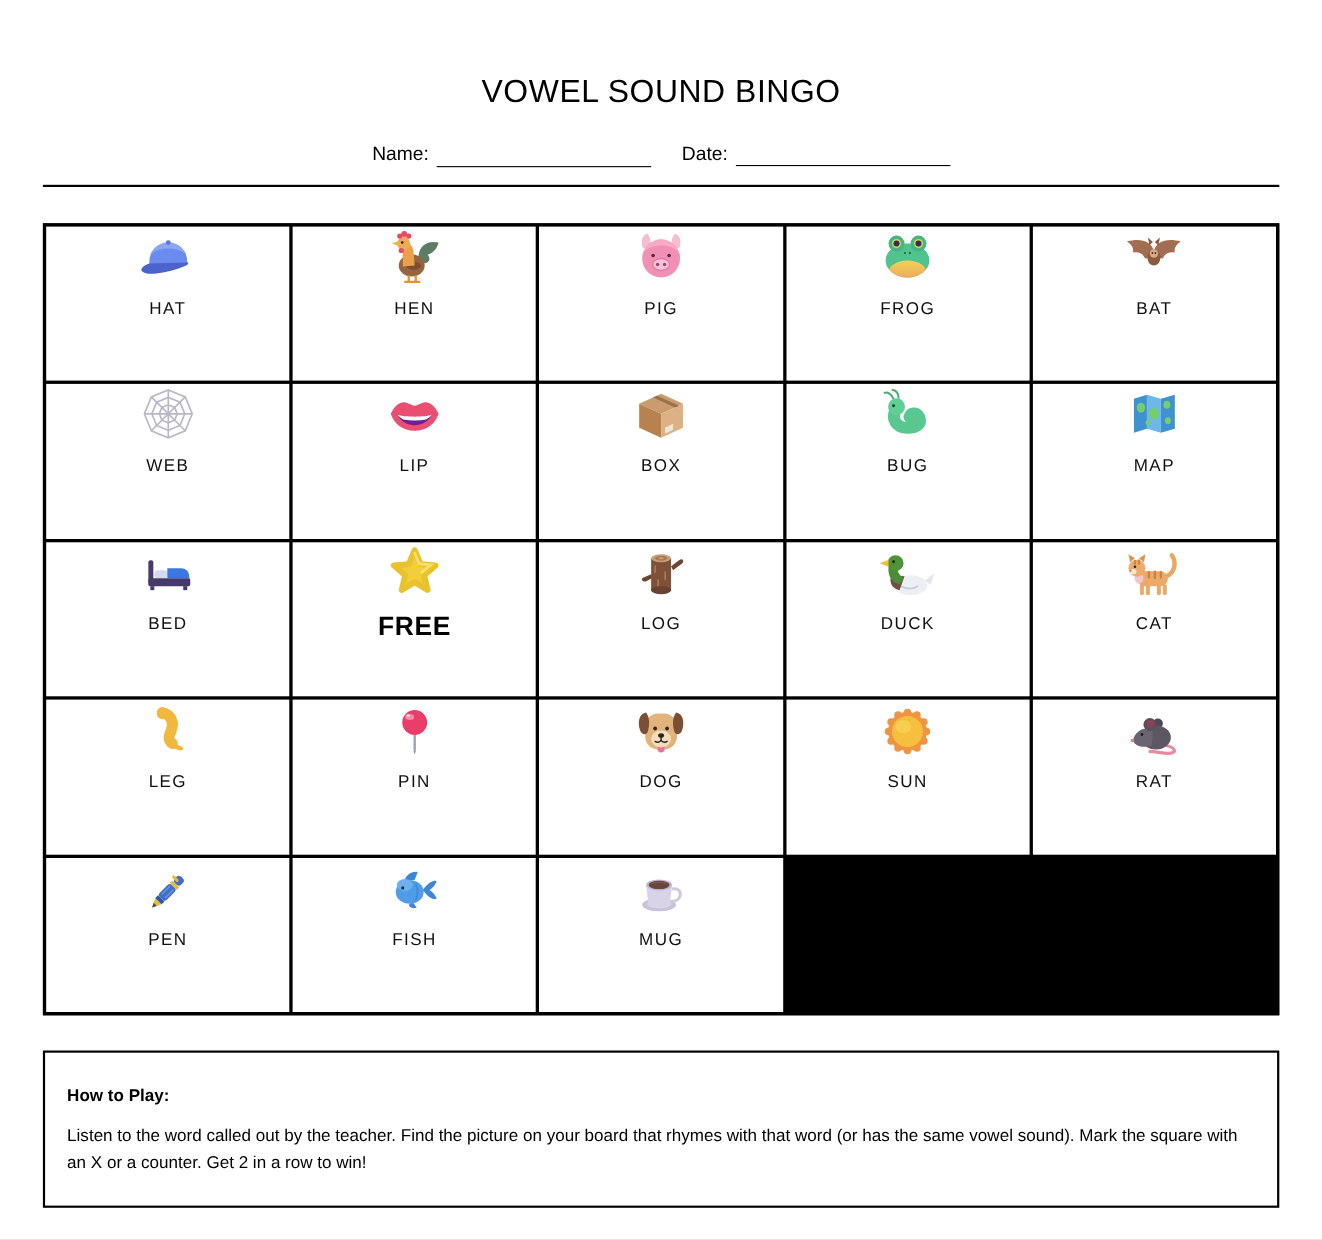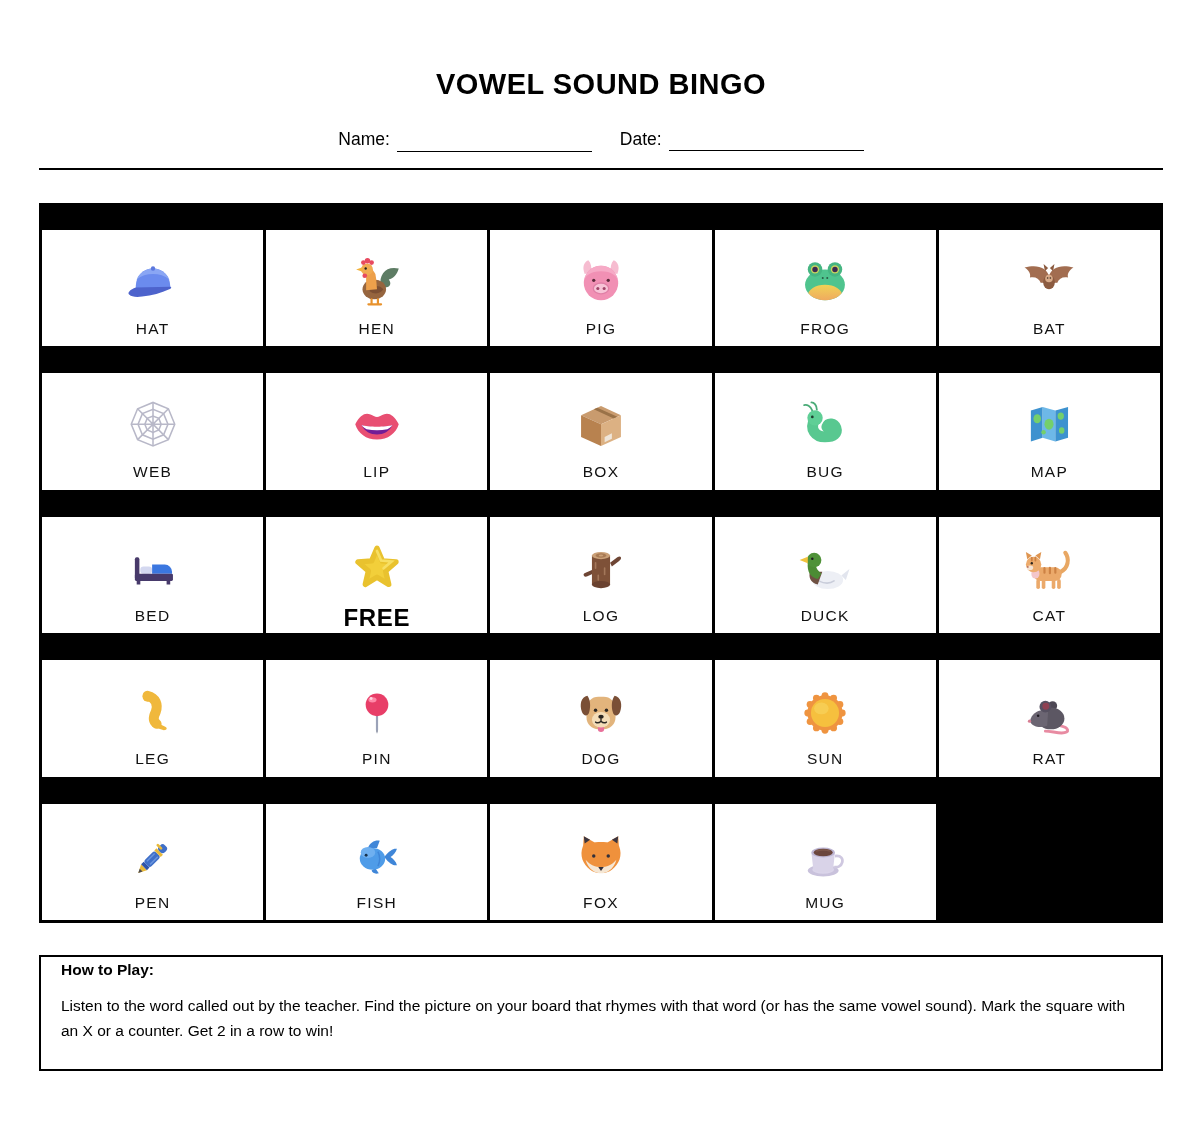--- a/index.html
+++ b/index.html
@@ -1,32 +1,32 @@
 <!DOCTYPE html>
 <html><head>
 <meta charset="utf-8">
 <style>
   html,body{margin:0;padding:0;background:#fff;}
   body{width:1202px;height:1127px;font-family:"Liberation Sans","DejaVu Sans",sans-serif;color:#000;}
   .page{padding:68px 39px 0;}
-  h1{margin:0;text-align:center;font-size:29px;font-weight:700;letter-spacing:.5px;}
+  h1{margin:0;text-align:center;font-size:29px;font-weight:400;letter-spacing:.5px;}
   .meta{display:flex;justify-content:center;align-items:flex-end;margin-top:28px;font-size:17.5px;}
   .meta .lbl{padding-bottom:2px;}
   .blank{display:inline-block;width:195px;height:20px;border-bottom:1.6px solid #000;margin-left:7px;}
   .date-group{margin-left:28px;display:flex;align-items:center;}
   .name-group{display:flex;align-items:flex-end;justify-content:flex-end;}
   .rule{border:none;border-top:2.5px solid #000;margin:16px 0 0;}
   .grid{margin-top:33px;display:grid;grid-template-columns:repeat(5,1fr);grid-template-rows:repeat(5,1fr);
         gap:3px;background:#000;border:3px solid #000;height:714px;}
-  .cell{background:#fff;display:flex;flex-direction:column;align-items:center;padding-top:24px;margin-top:24px;}
+  .cell{background:#fff;display:flex;flex-direction:column;align-items:center;}
   .icon{height:58px;width:58px;display:flex;align-items:center;justify-content:center;}
   .icon svg{width:58px;height:58px;display:block;}
   .cell-label{margin-top:8px;font-size:15.5px;letter-spacing:1.3px;color:#111;}
   .cell-label.free{font-size:24px;font-weight:700;letter-spacing:.6px;margin-top:5px;color:#000;}
-  .howto{border:2.5px solid #000;margin-top:32px;padding:4px 20px 26px;}
+  .howto{border:2.5px solid #000;margin-top:32px;padding:31px 20px 26px;}
   .howto h2{margin:0;font-size:15.5px;font-weight:700;}
   .howto p{margin:14px 0 0;font-size:15.5px;line-height:1.62;}
 </style>
 </head>
 <body>
 
 <div class="page">
 
   <h1>VOWEL SOUND BINGO</h1>
 
@@ -393,36 +393,20 @@
         <path d="M30 44l4 6c-4 1-7 0-8-3z" fill="#3f86d8"></path>
         <ellipse cx="27" cy="34" rx="14" ry="12" fill="#4f9ce8"></ellipse>
         <ellipse cx="22" cy="27" rx="8" ry="6" fill="#6fb0f0"></ellipse>
         <path d="M33 26q4 8 0 16" stroke="#3f86d8" stroke-width="1.6" fill="none"></path>
         <circle cx="20" cy="30" r="1.6" fill="#17324e"></circle>
       </svg>
         </span>
       <span class="cell-label">FISH</span>
     </div>
 
-    <div class="cell">
-      <span class="icon">
-          <svg viewBox="0 0 64 64">
-        <polygon points="13,9 25,16 12,24" fill="#ef913c"></polygon>
-            <polygon points="13,9 20,13 14,17" fill="#3c3640"></polygon>
-        <polygon points="51,9 39,16 52,24" fill="#ef913c"></polygon>
-            <polygon points="51,9 44,13 50,17" fill="#3c3640"></polygon>
-        <path d="M12 20c8-6 32-6 40 0 4 10 0 20-8 26-6 5-18 5-24 0-8-6-12-16-8-26z" fill="#ef913c"></path>
-        <path d="M15 35c3 11 11 15 17 15s14-4 17-15c-5 6-11 8-17 8s-12-2-17-8z" fill="#f6e7d4"></path>
-        <polygon points="29,43 35,43 32,47.5" fill="#33303a"></polygon>
-        <circle cx="24" cy="31" r="1.9" fill="#33303a"></circle>
-            <circle cx="40" cy="31" r="1.9" fill="#33303a"></circle>
-      </svg>
-        </span>
-      <span class="cell-label">FOX</span>
-    </div>
 
     <div class="cell">
       <span class="icon">
           <svg viewBox="0 0 64 64">
         <ellipse cx="30" cy="47" rx="17" ry="6.5" fill="#c9c2dc"></ellipse>
         <ellipse cx="30" cy="46" rx="12" ry="4.5" fill="#dbd5ea"></ellipse>
         <path d="M43 31c7-1 9 3 8 7s-5 6-9 5" stroke="#cfc8e0" stroke-width="3" fill="none"></path>
         <path d="M17 27h26l-2 18c0 2-4 4-11 4s-11-2-11-4z" fill="#d9d3e8"></path>
         <ellipse cx="30" cy="27" rx="13" ry="5.5" fill="#bdb5d2"></ellipse>
         <ellipse cx="30" cy="27" rx="10.5" ry="4.2" fill="#6b463c"></ellipse>

